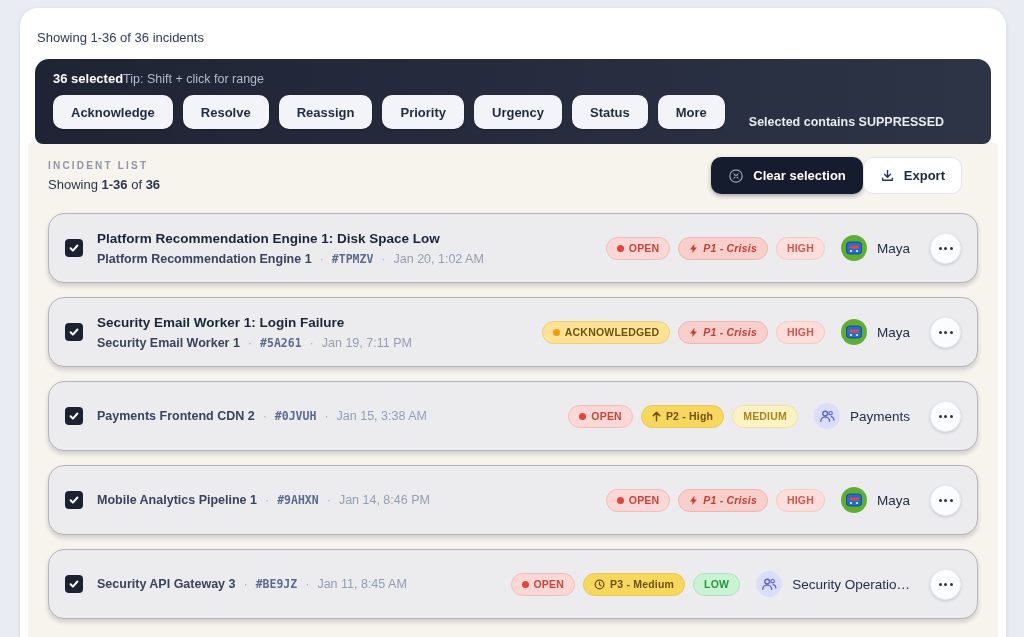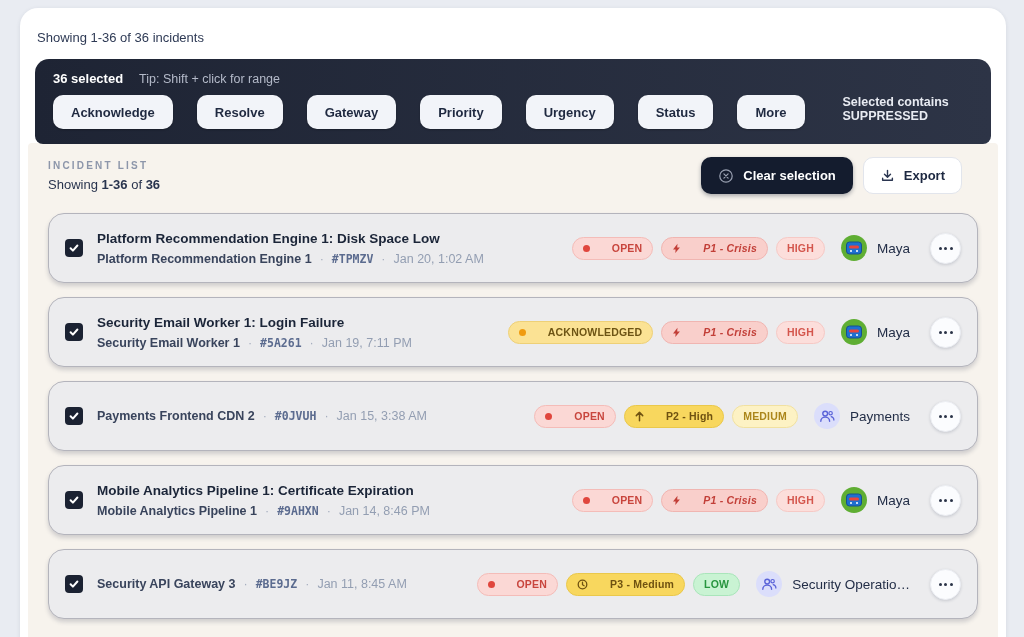--- a/index.html
+++ b/index.html
@@ -15,24 +15,24 @@
   }
 
   .summary { margin:22px 0 14px 17px; font-size:13px; color:#2e3a55; font-weight:500; }
 
   
   .toolbar {
     margin:0 15px; height:85px; border-radius:14px 14px 8px 8px;
     background:linear-gradient(90deg,#1e2434,#2d3446);
     padding:12px 18px 0 18px;
   }
-  .toolbar-top { display:flex; align-items:center; gap:16px; }
+  .toolbar-top { display:flex; align-items:center; }
   .sel-count { color:#ffffff; font-size:13px; font-weight:700; }
   .sel-tip   { color:#b4bac9; font-size:12.5px; }
-  .toolbar-actions { display:flex; align-items:flex-start; gap:24px; margin-top:9px; }
+  .toolbar-actions { display:flex; align-items:flex-end; gap:10px; margin-top:9px; }
   .tb-btn {
     height:34px; padding:0 18px; border:none; border-radius:10px;
     background:#f2f4f9; color:#1f2940; font-size:13px; font-weight:600;
     font-family:inherit; cursor:pointer; box-shadow:0 1px 2px rgba(0,0,0,.25);
   }
   .suppressed-note { margin-left:14px; color:#e8ebf2; font-size:12.5px; font-weight:600; }
 
   
   .list-panel {
     position:absolute; left:8px; right:8px; top:135px; bottom:-20px;
@@ -40,21 +40,21 @@
   }
   .card > .toolbar { position:relative; z-index:1; }
 
   .list-header {
     display:flex; align-items:center; justify-content:space-between;
     padding:14px 36px 10px 20px;
   }
   .eyebrow { font-size:10px; font-weight:700; letter-spacing:2.2px; color:#8d96aa; margin-bottom:6px; }
   .showing-line { font-size:13px; color:#29344e; }
   .showing-line .b { font-weight:700; }
-  .lh-buttons { display:flex; align-items:center; gap:10px; }
+  .lh-buttons { display:flex; align-items:center; }
   .clear-btn {
     display:inline-flex; align-items:center; gap:9px; height:37px; padding:0 17px;
     background:#141c2e; color:#fff; border:none; border-radius:10px;
     font-size:13px; font-weight:600; font-family:inherit; cursor:pointer;
     box-shadow:0 2px 4px rgba(20,28,46,.35);
   }
   .export-btn {
     display:inline-flex; align-items:center; gap:9px; height:37px; padding:0 16px;
     background:#ffffff; color:#1d2841; border:1px solid #e2e5ec; border-radius:10px;
     font-size:13px; font-weight:600; font-family:inherit; cursor:pointer;
@@ -75,21 +75,21 @@
   .row-title { font-size:13.5px; font-weight:700; color:#1b2538; margin-bottom:6px; white-space:nowrap; }
   .row-sub { display:flex; align-items:flex-end; gap:8px; font-size:12.5px; white-space:nowrap; }
   .row-sub .res  { color:#39445c; font-weight:600; }
   .row-sub .sep  { color:#a6aebf; }
   .row-sub .rid  { font-family:"DejaVu Sans Mono", monospace; font-size:11.5px; color:#5b6b8f; font-weight:600; }
   .row-sub .rdate{ color:#93 9eb2; }
   .row-sub .rdate{ color:#939eb2; }
   .row-right { margin-left:auto; display:flex; align-items:center; gap:8px; }
 
   .pill {
-    display:inline-flex; align-items:center; gap:22px;
+    display:inline-flex; align-items:center; gap:5px;
     font-size:10.5px; font-weight:700; letter-spacing:.2px;
     padding:4.5px 10px; border-radius:999px; border:1px solid transparent; white-space:nowrap;
   }
   .dot-ind { width:7px; height:7px; border-radius:50%; display:inline-block; }
   .p-open   { background:#fbd8d5; border-color:#f4bcb8; color:#c8453d; }
   .p-open .dot-ind { background:#e0463d; }
   .p-ack    { background:#fbe294; border-color:#eed077; color:#6d5414; }
   .p-ack .dot-ind { background:#f09b0f; }
   .p-crisis { background:#f9cfcb; border-color:#f0b5b1; color:#c23f38;font-style:italic; }
   .p-yellow { background:#f8d75e; border-color:#eac84b; color:#6f5211; }
@@ -116,21 +116,21 @@
     <div class="summary">Showing 1-36 of 36 incidents</div>
 
     <div class="toolbar">
       <div class="toolbar-top">
         <span class="sel-count">36 selected</span>
         <span class="sel-tip">Tip: Shift + click for range</span>
       </div>
       <div class="toolbar-actions">
         <button class="tb-btn">Acknowledge</button>
         <button class="tb-btn">Resolve</button>
-        <button class="tb-btn">Gateway</button>
+        <button class="tb-btn">Reassign</button>
         <button class="tb-btn">Priority</button>
         <button class="tb-btn">Urgency</button>
         <button class="tb-btn">Status</button>
         <button class="tb-btn">More</button>
         <span class="suppressed-note">Selected contains SUPPRESSED</span>
       </div>
     </div>
 
     <div class="list-panel">
       <div class="list-header">
@@ -318,21 +318,20 @@
 
         <article class="row">
           <span class="checkbox">
             <span style="display:inline-flex;">
                 <svg width="12" height="12" viewBox="0 0 12 12" fill="none">
                   <path d="M2.6 6.3l2.3 2.3 4.5-5.1" stroke="#fff" stroke-width="2" stroke-linecap="round" stroke-linejoin="round"></path>
                 </svg>
               </span>
           </span>
           <div class="row-text">
-            <div class="row-title">Mobile Analytics Pipeline 1: Certificate Expiration</div>
             <div class="row-sub">
               <span class="res">Mobile Analytics Pipeline 1</span>
               <span class="sep">·</span>
               <span class="rid">#9AHXN</span>
               <span class="sep">·</span>
               <span class="rdate">Jan 14, 8:46 PM</span>
             </div>
           </div>
           <div class="row-right">
             <span class="pill p-open">

